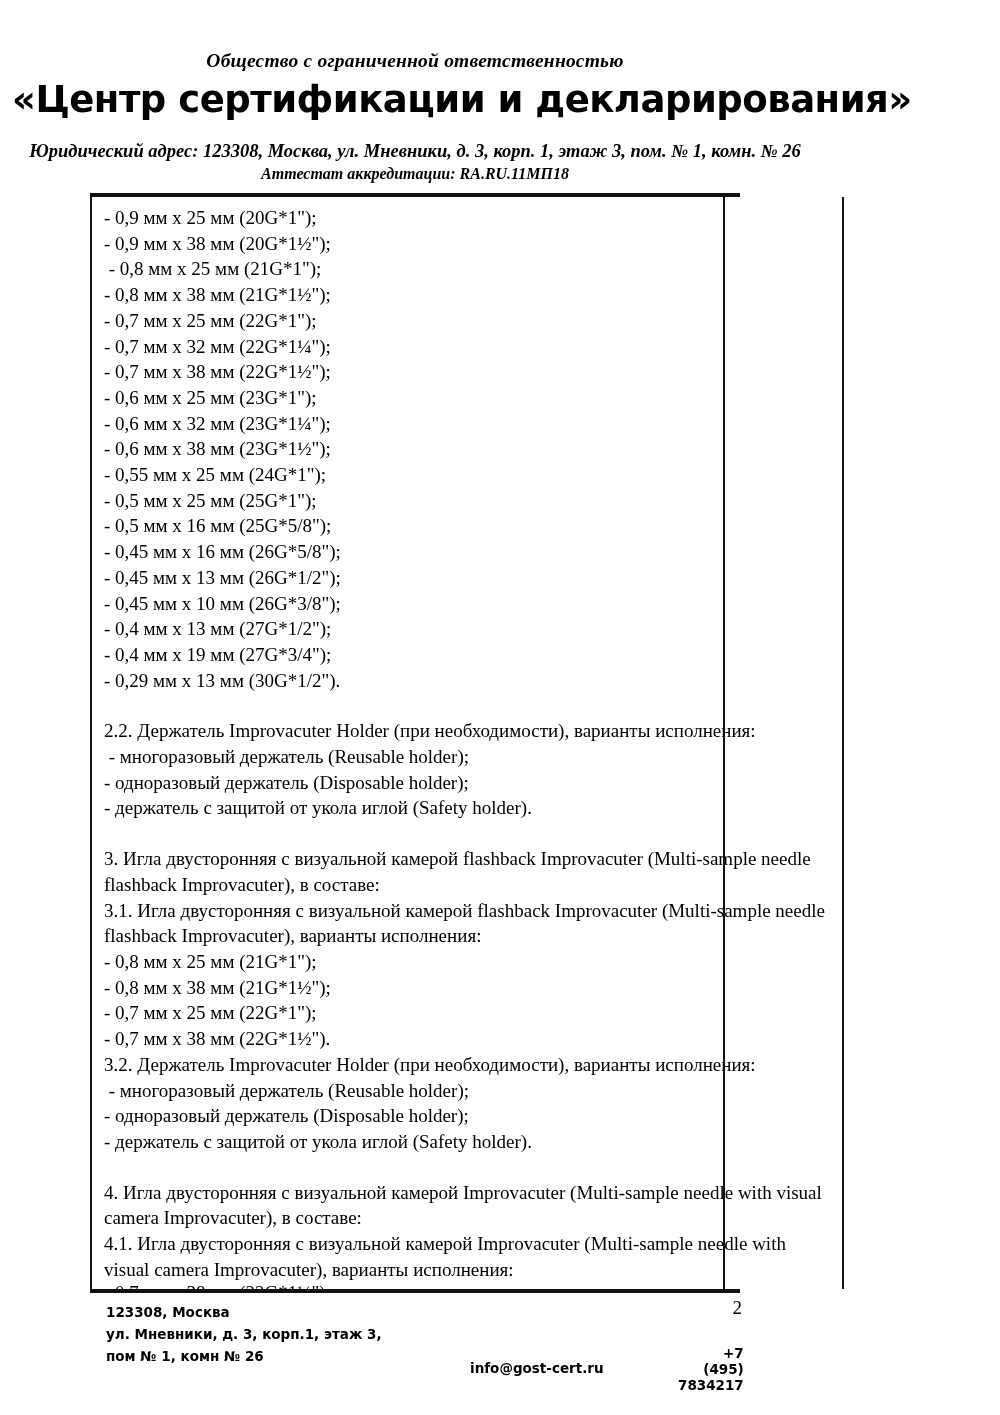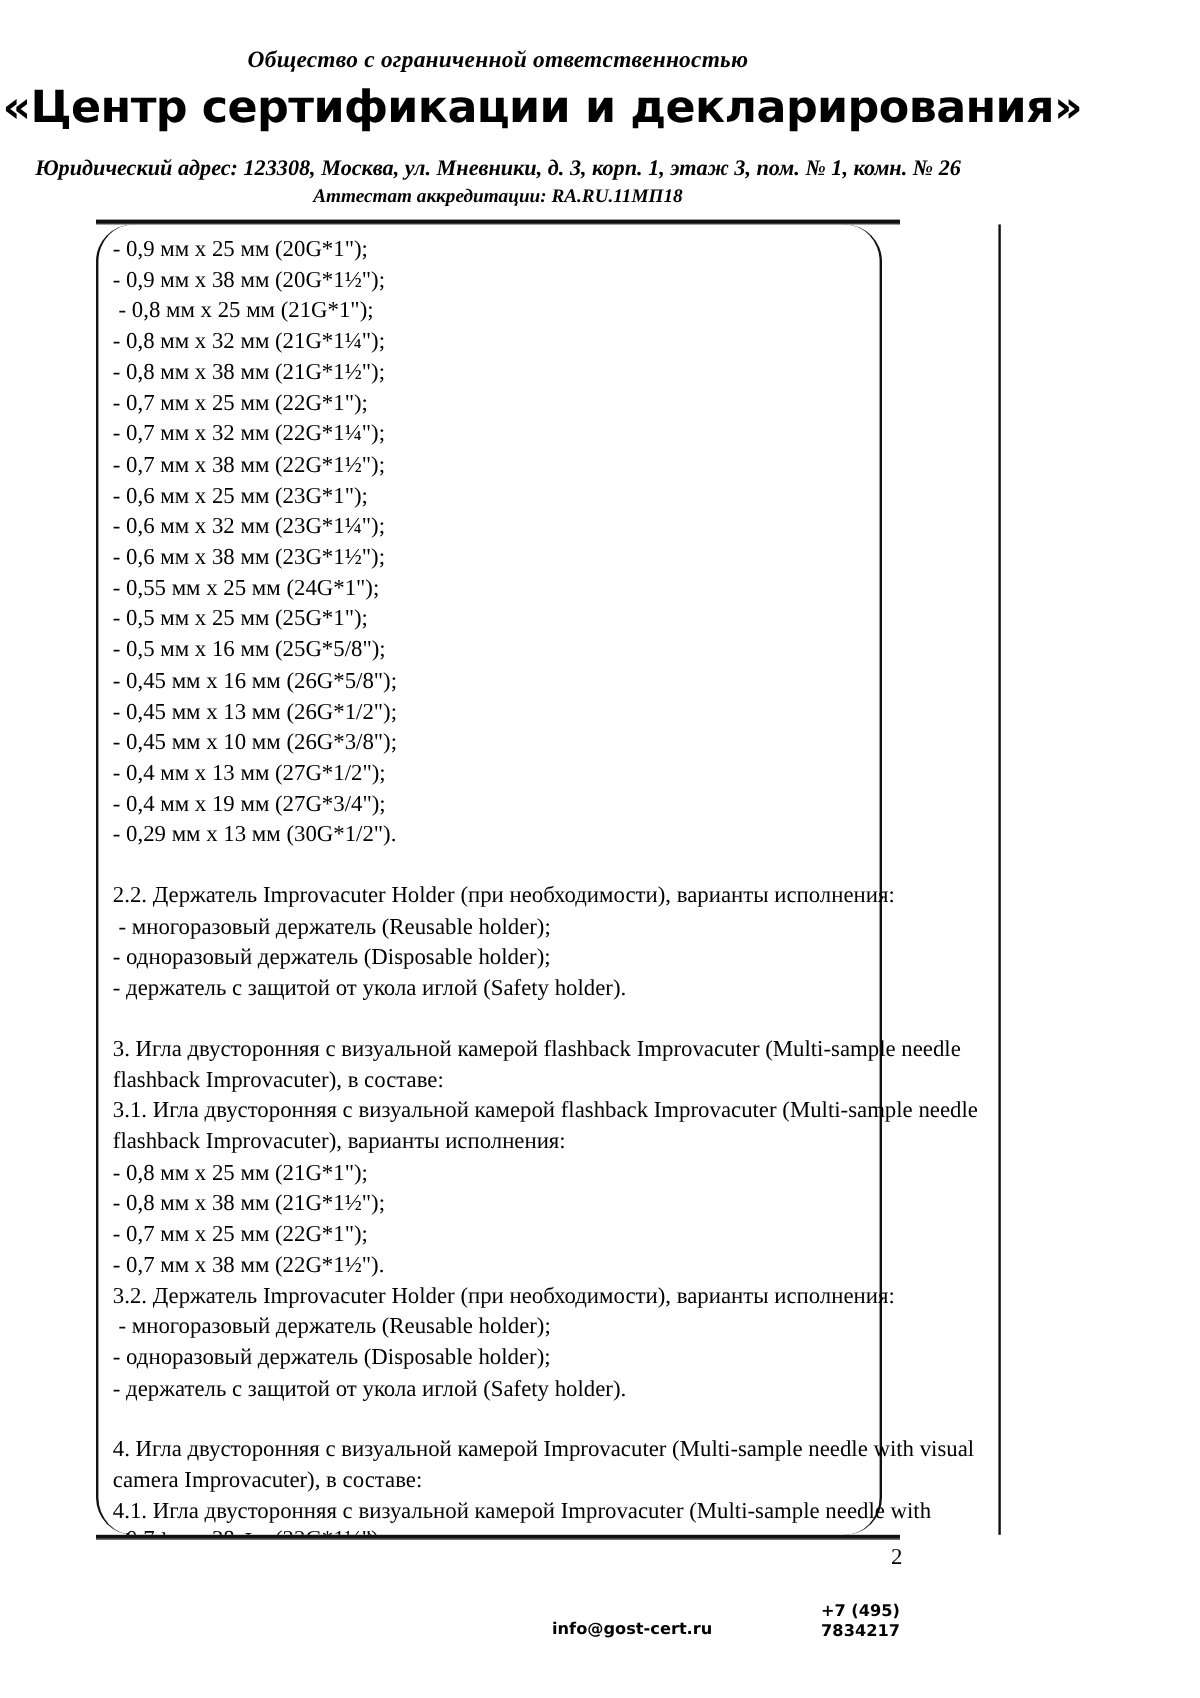--- a/index.html
+++ b/index.html
@@ -13,21 +13,21 @@
     height: 1415px;
     font-family: "Liberation Serif", serif;
     color: #000;
     position: relative;
     overflow: hidden;
   }
   .page {
     position: relative;
     width: 830px;
     height: 1415px;
-    padding: 2px;
+    padding: 12px;
   }
 
   
   .header {
     text-align: center;
     padding-top: 38px;
   }
   .org-type {
     font-family: "Liberation Serif", serif;
     font-style: italic;
@@ -68,21 +68,20 @@
   }
 
   
   .content-table {
     position: relative;
     margin: 0 93px 0 78px;
     border-left: 2px solid #111;
     border-right: 2px solid #111;
     height: 1092px;
     display: flex;
-    border-radius: 31px;
   }
   .col-main {
     flex: 0 0 750px;
     padding: 8px 10px 0 12px;
     position: relative;
     overflow: hidden;
   }
   .col-side {
     flex: 1 1 auto;
     border-left: 2px solid #111;
@@ -168,21 +167,20 @@
   </div>
 
   <hr class="header-rule">
 
   <div class="content-table">
     <div class="col-main">
 
       <div class="line">- 0,9 мм х 25 мм (20G*1");</div>
       <div class="line">- 0,9 мм х 38 мм (20G*1½");</div>
       <div class="line"> - 0,8 мм х 25 мм (21G*1");</div>
-      <div class="line">- 0,8 мм х 32 мм (21G*1¼");</div>
       <div class="line">- 0,8 мм х 38 мм (21G*1½");</div>
       <div class="line">- 0,7 мм х 25 мм (22G*1");</div>
       <div class="line">- 0,7 мм х 32 мм (22G*1¼");</div>
       <div class="line">- 0,7 мм х 38 мм (22G*1½");</div>
       <div class="line">- 0,6 мм х 25 мм (23G*1");</div>
       <div class="line">- 0,6 мм х 32 мм (23G*1¼");</div>
       <div class="line">- 0,6 мм х 38 мм (23G*1½");</div>
       <div class="line">- 0,55 мм х 25 мм (24G*1");</div>
       <div class="line">- 0,5 мм х 25 мм (25G*1");</div>
       <div class="line">- 0,5 мм х 16 мм (25G*5/8");</div>
@@ -222,18 +220,23 @@
         <div class="line">- 0,7 мм х 38 мм (22G*1½");</div>
       </div>
 
     </div>
     <div class="col-side"></div>
   </div>
 
   <hr class="bottom-rule">
 
   <div class="footer">
+    <div class="footer-left">
+      <div>123308, Москва</div>
+      <div>ул. Мневники, д. 3, корп.1, этаж 3,</div>
+      <div>пом № 1, комн № 26</div>
+    </div>
     <div class="footer-email">info@gost-cert.ru</div>
     <div class="footer-phone">+7 (495) 7834217</div>
     <div class="page-number">2</div>
   </div>
 
 </div>
 
 </body></html>

